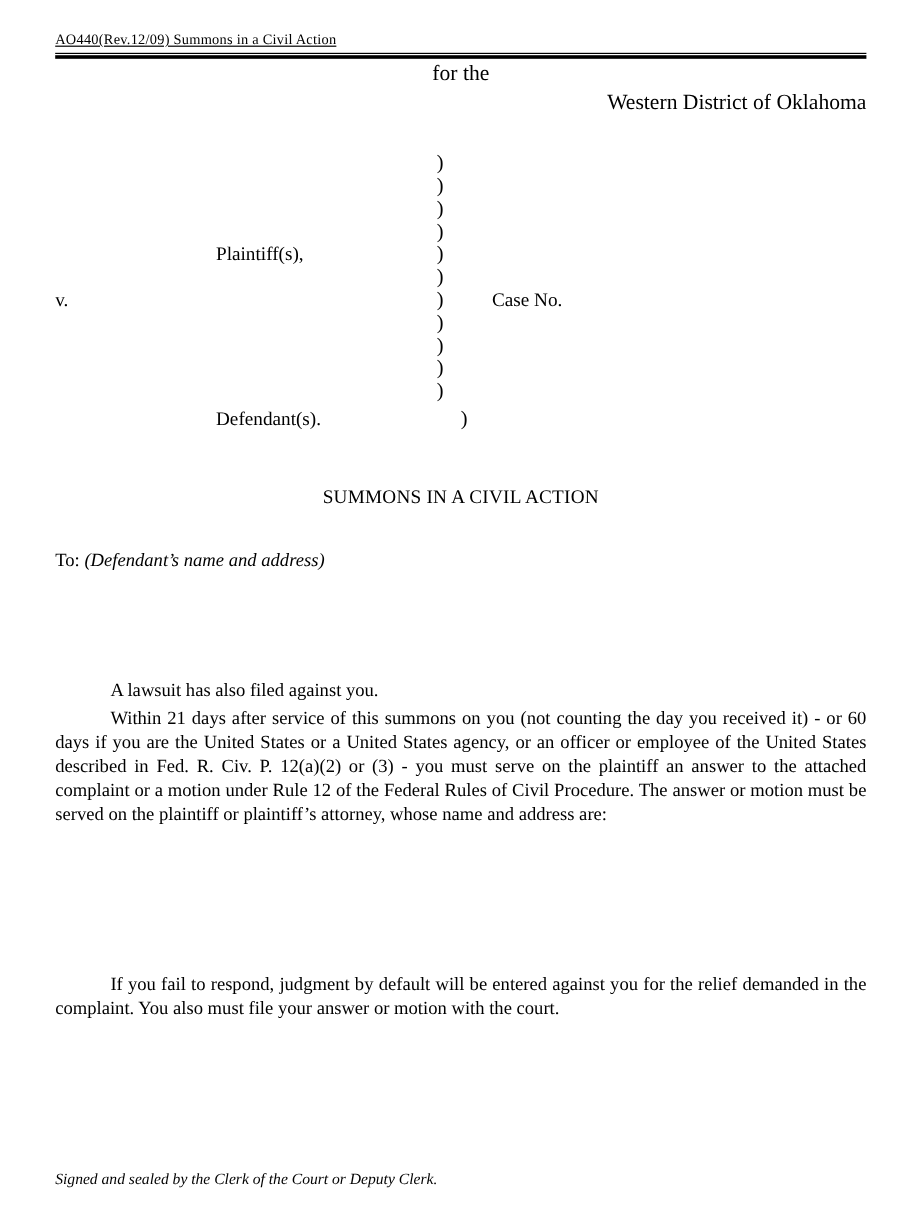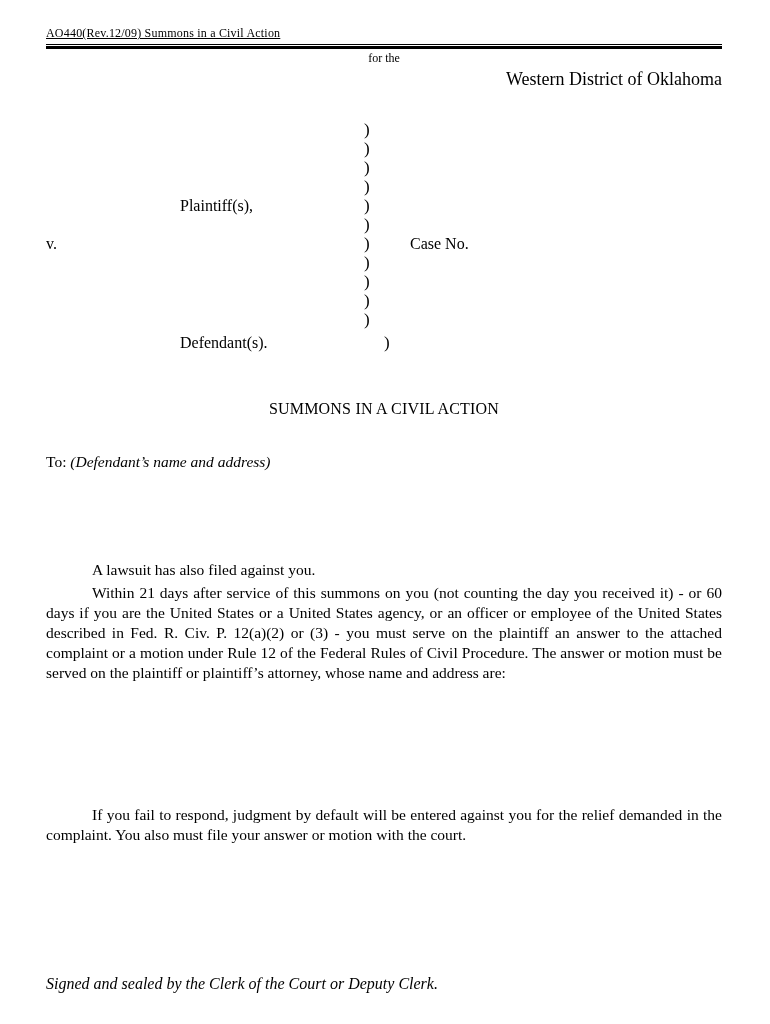--- a/index.html
+++ b/index.html
@@ -36,21 +36,21 @@
   }
   .court-title {
     text-align: center;
     font-size: 24px;
     font-weight: bold;
     margin-top: 5px;
     letter-spacing: 0.3px;
   }
   .for-the {
     text-align: center;
-    font-size: 12px;
+    font-size: 18px;
     margin-top: 2px;
   }
   .district {
     text-align: right;
     font-size: 18px;
     margin-top: 3px;
   }
   
   .caption {
     margin-top: 30px;
@@ -99,21 +99,21 @@
     text-align: justify;
     text-indent: 46px;
   }
   .para.second {
     margin-top: 122px;
   }
   .clerk-footer {
     position: absolute;
     left: 46px;
     top: 975px;
-    font-size: 16px;
+    font-size: 13px;
     font-style: italic;
   }
 </style>
 </head>
 <body>
 
 <div class="page">
 
   <div class="form-id">AO440(Rev.12/09) Summons in a Civil Action</div>
   <div class="header-rule-thin"></div>

